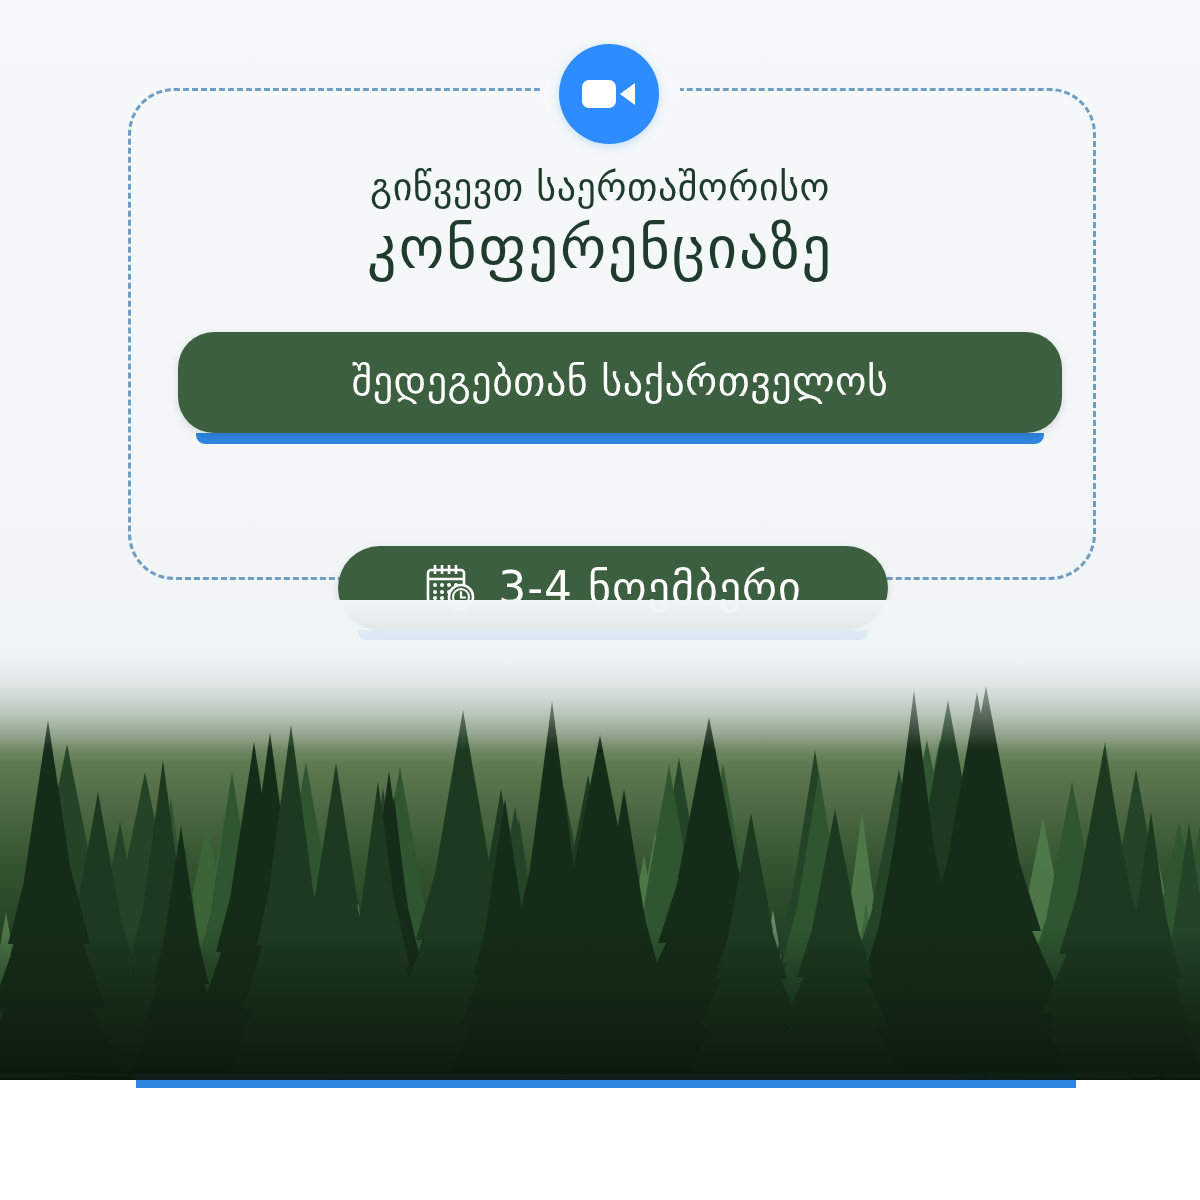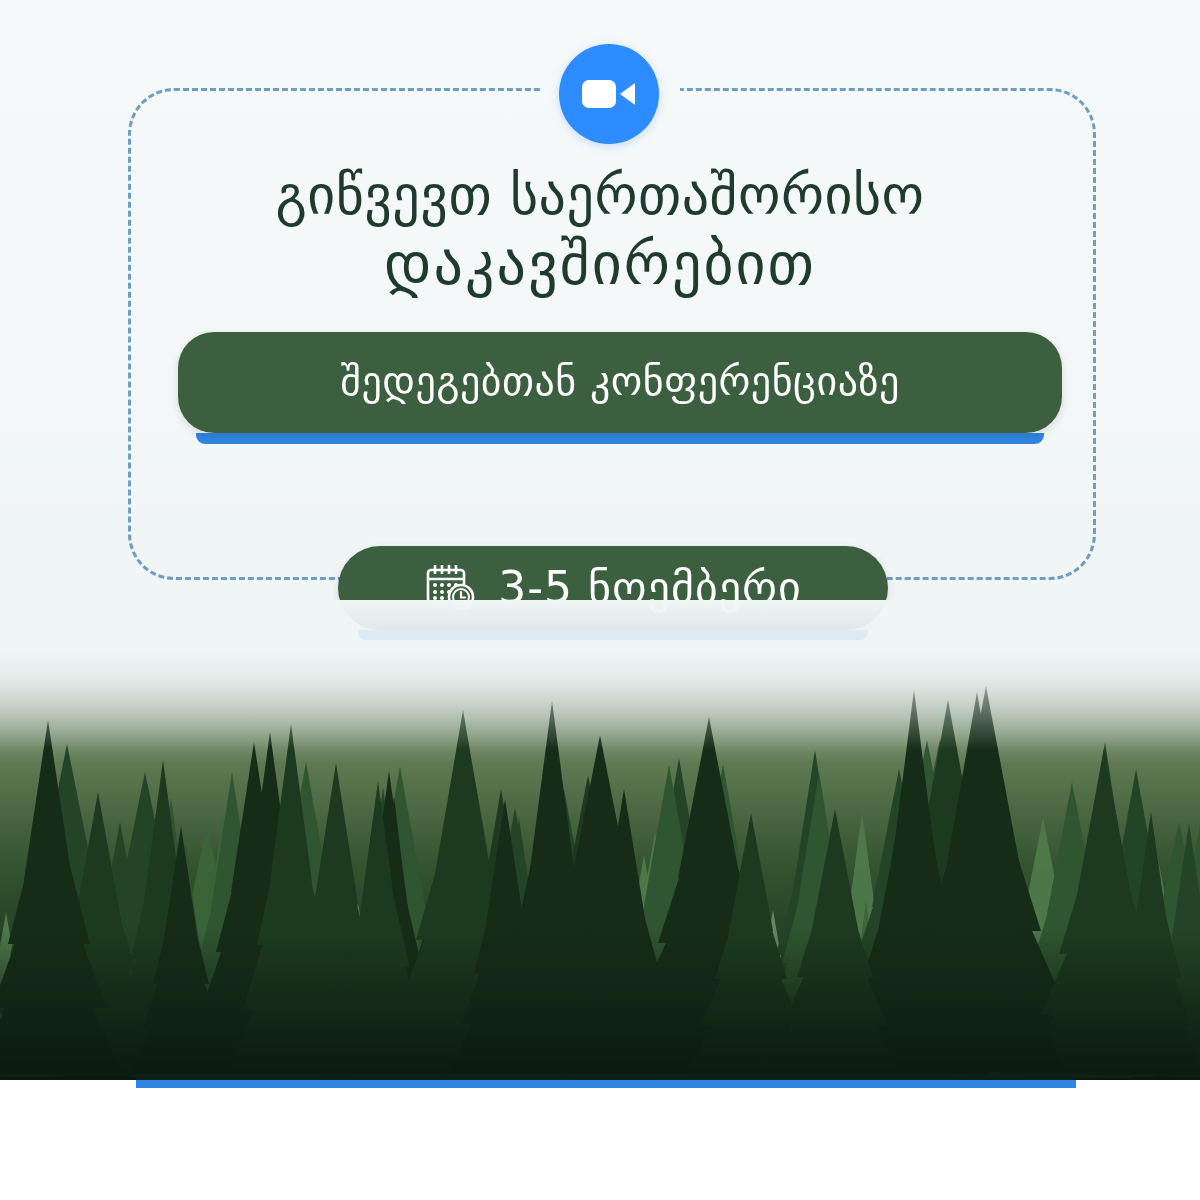--- a/index.html
+++ b/index.html
@@ -58,21 +58,21 @@
   }
   .zoom-badge svg{display:block;}
 
   
   .headline{
     position:absolute;left:100px;top:168px;width:1000px;z-index:25;
     text-align:center;color:#1f3b2c;
     font-family:"DejaVu Sans","Liberation Sans",sans-serif;
     line-height:1.02;letter-spacing:.5px;
   }
-  .headline .l1{display:block;font-size:54px;font-weight:400;}
+  .headline .l1{display:block;font-size:38px;font-weight:400;}
   .headline .l2{display:block;font-size:58px;font-weight:400;margin-top:12px;letter-spacing:2px;}
 
   
   .subject-wrap{position:absolute;left:178px;top:332px;width:884px;z-index:25;}
   .subject{
     position:relative;background:#3c5f40;border-radius:36px;
     padding:24px 34px 26px;text-align:center;color:#ffffff;
     box-shadow:0 3px 8px rgba(0,0,0,.12);
   }
   .subject span{display:block;font-size:40px;line-height:1.28;letter-spacing:.5px;}
@@ -1269,26 +1269,26 @@
 
   <div class="zoom-badge">
     <svg width="56" height="34" viewBox="0 0 56 34" aria-hidden="true">
       <rect x="1" y="3" width="34" height="28" rx="7" fill="#ffffff"></rect>
       <path d="M39 17 L54 6 L54 28 Z" fill="#ffffff"></path>
     </svg>
   </div>
 
   <div class="headline">
     <span class="l1">გიწვევთ საერთაშორისო</span>
-    <span class="l2">დაკავშირებით</span>
+    <span class="l2">კონფერენციაზე</span>
   </div>
 
   <div class="subject-wrap">
     <div class="subject">
-      <span>შედეგებთან კონფერენციაზე</span>
+      <span>შედეგებთან საქართველოს</span>
       <div class="subject-rule"></div>
     </div>
   </div>
 
   <div class="date-wrap">
     <div class="date">
       <span>
         <svg width="52" height="52" viewBox="0 0 52 52" aria-hidden="true">
           <g fill="none" stroke="#ffffff" stroke-width="2.6">
             <rect x="4" y="10" width="36" height="32" rx="3"></rect>
@@ -1304,21 +1304,21 @@
               <circle cx="18" cy="32" r="2"></circle>
             <circle cx="25" cy="32" r="2"></circle>
             <circle cx="11" cy="38" r="2"></circle>
               <circle cx="18" cy="38" r="2"></circle>
           </g>
           <circle cx="37" cy="37" r="12" fill="#3c5f40" stroke="#ffffff" stroke-width="2.6"></circle>
           <circle cx="37" cy="37" r="8" fill="none" stroke="#ffffff" stroke-width="2"></circle>
           <path d="M37 32 v5.5 h4" fill="none" stroke="#ffffff" stroke-width="2.2" stroke-linecap="round"></path>
         </svg>
       </span>
-      <span class="date-text">3-5 ნოემბერი</span>
+      <span class="date-text">3-4 ნოემბერი</span>
       <div class="date-rule"></div>
     </div>
   </div>
 
   <div class="blue-sep"></div>
 
   <div class="footer">
 
     
     

